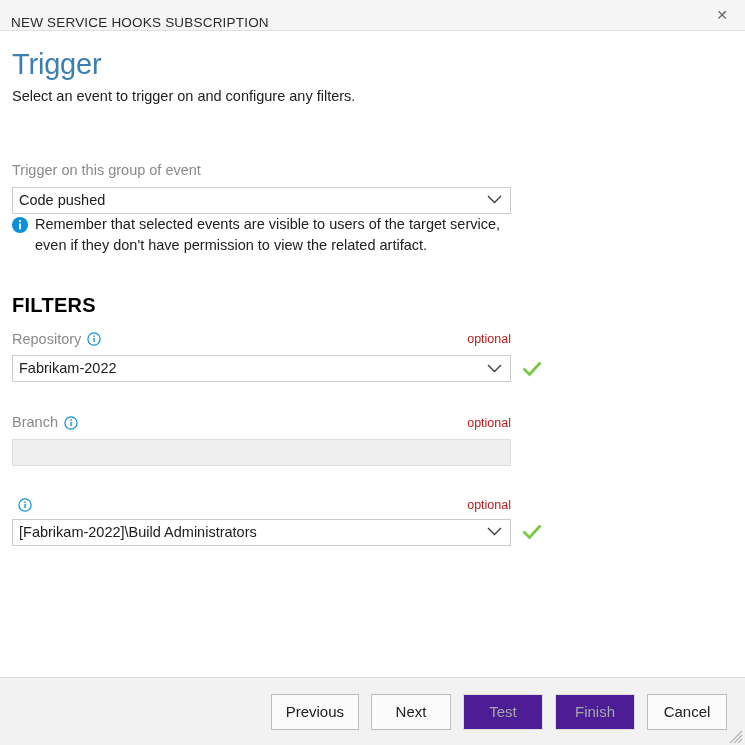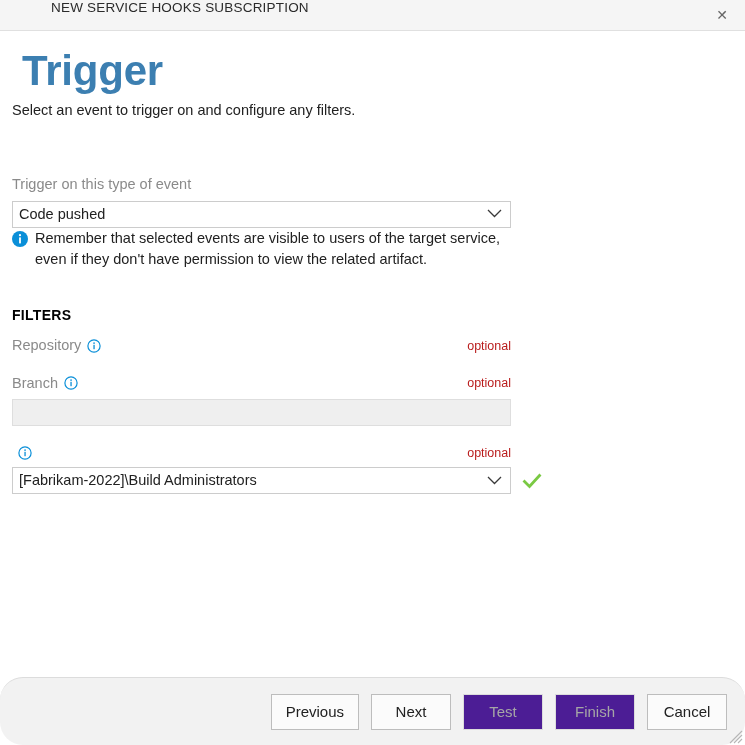--- a/index.html
+++ b/index.html
@@ -24,24 +24,23 @@
     flex-direction: column;
     box-sizing: border-box;
     background: #ffffff;
   }
 
   .titlebar {
     height: 30px;
     background: #f5f5f5;
     border-bottom: 1px solid #e0e0e0;
     display: flex;
-    align-items: flex-start;
+    align-items: flex-end;
     flex: 0 0 auto;
     position: relative;
-    padding-left: 40px;
   }
   .titlebar-text {
     font-size: 13.5px;
     letter-spacing: 0.2px;
     color: #2b2b2b;
     padding-left: 11px;
     white-space: nowrap;
   }
   .titlebar-close {
     position: absolute;
@@ -65,25 +64,25 @@
     flex: 1 1 auto;
     padding: 0 0 0 0;
     overflow: hidden;
     position: relative;
   }
   .inner {
     padding: 18px 12px 0 12px;
   }
 
   .page-title {
-    font-size: 42px;
-    font-weight: 700;
+    font-size: 29px;
+    font-weight: 400;
     color: #3c7fb1;
     line-height: 1.05;
-    margin: 0 0 8px 10px;
+    margin: 0 0 8px 0;
     letter-spacing: -0.2px;
   }
   .page-subtitle {
     font-size: 14.5px;
     color: #212121;
     margin: 0 0 0 0;
     line-height: 1.35;
   }
 
   
@@ -160,29 +159,29 @@
     margin-top: 3px;
   }
   .info-msg-text {
     font-size: 14.5px;
     line-height: 1.48;
     color: #212121;
   }
 
   
   .filters-heading {
-    font-size: 14px;
+    font-size: 20px;
     font-weight: bold;
     color: #000000;
     letter-spacing: 0.3px;
     margin-top: 37px;
     margin-bottom: 14px;
   }
 
-  .filter-row { margin-bottom: 20px; position: relative; }
+  .filter-row { margin-bottom: 32px; position: relative; }
 
   .filter-label-line {
     display: flex;
     align-items: center;
     width: 499px;
     margin-bottom: 7px;
   }
   .filter-label-text {
     font-size: 14.5px;
     color: #8a8a8a;
@@ -207,21 +206,20 @@
     flex: 0 0 auto;
     height: 68px;
     background: #f2f2f2;
     border-top: 1px solid #dcdcdc;
     display: flex;
     align-items: center;
     justify-content: flex-end;
     padding-right: 18px;
     box-sizing: border-box;
     position: relative;
-    border-radius: 23px;
   }
   .btn {
     min-width: 80px;
     height: 36px;
     box-sizing: border-box;
     margin-left: 12px;
     border: 1px solid #bdbdbd;
     background: #fbfbfb;
     font-family: "Liberation Sans", sans-serif;
     font-size: 15px;
@@ -258,21 +256,21 @@
     <div class="titlebar-close">✕</div>
   </div>
 
   <div class="content">
     <div class="inner">
 
       <h1 class="page-title">Trigger</h1>
       <div class="page-subtitle">Select an event to trigger on and configure any filters.</div>
 
       <div class="field-block section-gap-event">
-        <div class="field-label">Trigger on this type of event</div>
+        <div class="field-label">Trigger on this group of event</div>
         <div class="select-wrap">
           <div class="select-box">Code pushed</div>
           <span class="chevron">
             <svg width="15" height="9" viewBox="0 0 15 9">
                 <path d="M1 1 L7.5 7.5 L14 1" fill="none" stroke="#3a3a3a" stroke-width="1.3"></path>
               </svg>
           </span>
         </div>
       </div>
 
@@ -293,20 +291,33 @@
         <div class="filter-label-line">
           <span class="filter-label-text">Repository</span>
           <span class="info-icon-outline">
             <svg width="14" height="14" viewBox="0 0 14 14">
               <circle cx="7" cy="7" r="6.1" fill="#ffffff" stroke="#0a8fd8" stroke-width="1.2"></circle>
               <rect x="6.4" y="5.8" width="1.3" height="4.4" fill="#0a8fd8"></rect>
               <circle cx="7.05" cy="4.1" r="0.85" fill="#0a8fd8"></circle>
             </svg>
           </span>
           <span class="optional-tag">optional</span>
+        </div>
+        <div class="select-wrap">
+          <div class="select-box">Fabrikam-2022</div>
+          <span class="chevron">
+            <svg width="15" height="9" viewBox="0 0 15 9">
+                <path d="M1 1 L7.5 7.5 L14 1" fill="none" stroke="#3a3a3a" stroke-width="1.3"></path>
+              </svg>
+          </span>
+          <span class="check-mark">
+            <svg width="20" height="20" viewBox="0 0 20 20">
+                <path d="M2.5 10.5 L7.5 15.5 L17.5 4.5" fill="none" stroke="#7ac943" stroke-width="2.8" stroke-linecap="square"></path>
+              </svg>
+          </span>
         </div>
       </div>
 
       <div class="filter-row">
         <div class="filter-label-line">
           <span class="filter-label-text">Branch</span>
           <span class="info-icon-outline">
             <svg width="14" height="14" viewBox="0 0 14 14">
               <circle cx="7" cy="7" r="6.1" fill="#ffffff" stroke="#0a8fd8" stroke-width="1.2"></circle>
               <rect x="6.4" y="5.8" width="1.3" height="4.4" fill="#0a8fd8"></rect>

